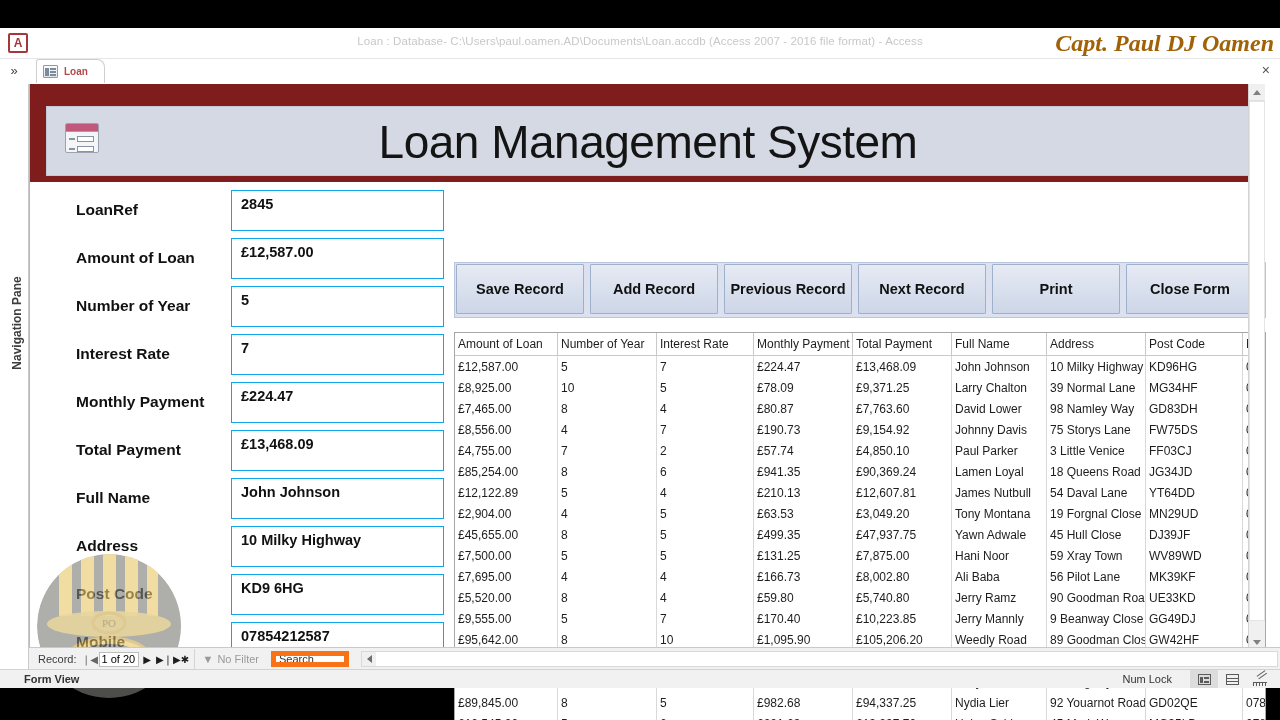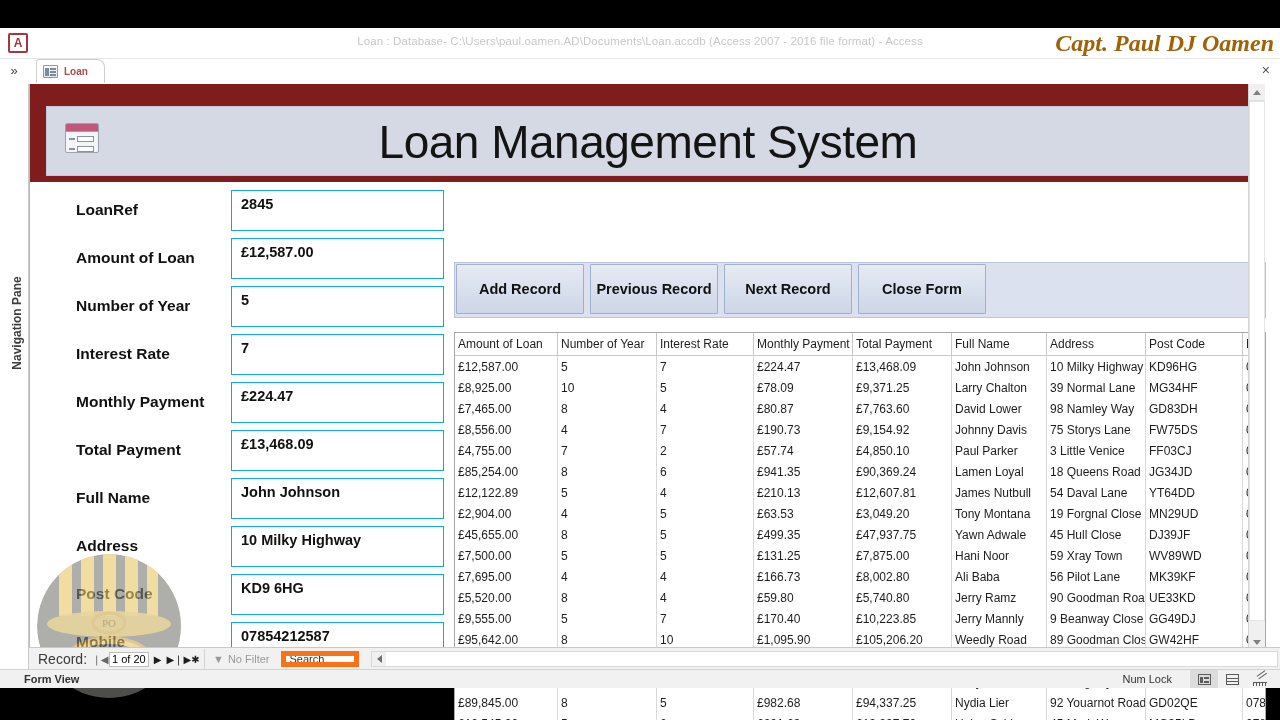--- a/index.html
+++ b/index.html
@@ -444,21 +444,21 @@
   .recnav .navbtn {
     width: 17px;
     text-align: center;
     color: #666;
     cursor: pointer;
     font-size: 10px;
   }
   .recnav .navbtn.on { color: #1d1d1d; }
   .rec-count {
     padding: 0 5px;
-    font-size: 14px;
+    font-size: 11px;
     color: #3a3a3a;
     text-align: right;
   }
   .rec-box {
     width: 40px;
     height: 15px;
     border: 1px solid #bdbdbd;
     background: #fff;
     font-size: 11px;
     padding: 0 2px;
@@ -686,23 +686,25 @@
               <div class="field-box">KD9 6HG</div>
             </div>
             <div class="field-row">
               <div class="field-label">Mobile</div>
               <div class="field-box">07854212587</div>
             </div>
           </div>
 
           <div class="btn-panel"></div>
           <div class="btn-row">
+            <button class="access-btn">Save Record</button>
             <button class="access-btn">Add Record</button>
             <button class="access-btn">Previous Record</button>
             <button class="access-btn">Next Record</button>
+            <button class="access-btn">Print</button>
             <button class="access-btn">Close Form</button>
           </div>
 
           <div class="subform">
             <table class="ds">
               <thead>
                 <tr>
                   <th class="c0">Amount of Loan</th>
                   <th class="c1">Number of Year</th>
                   <th class="c2">Interest Rate</th>

